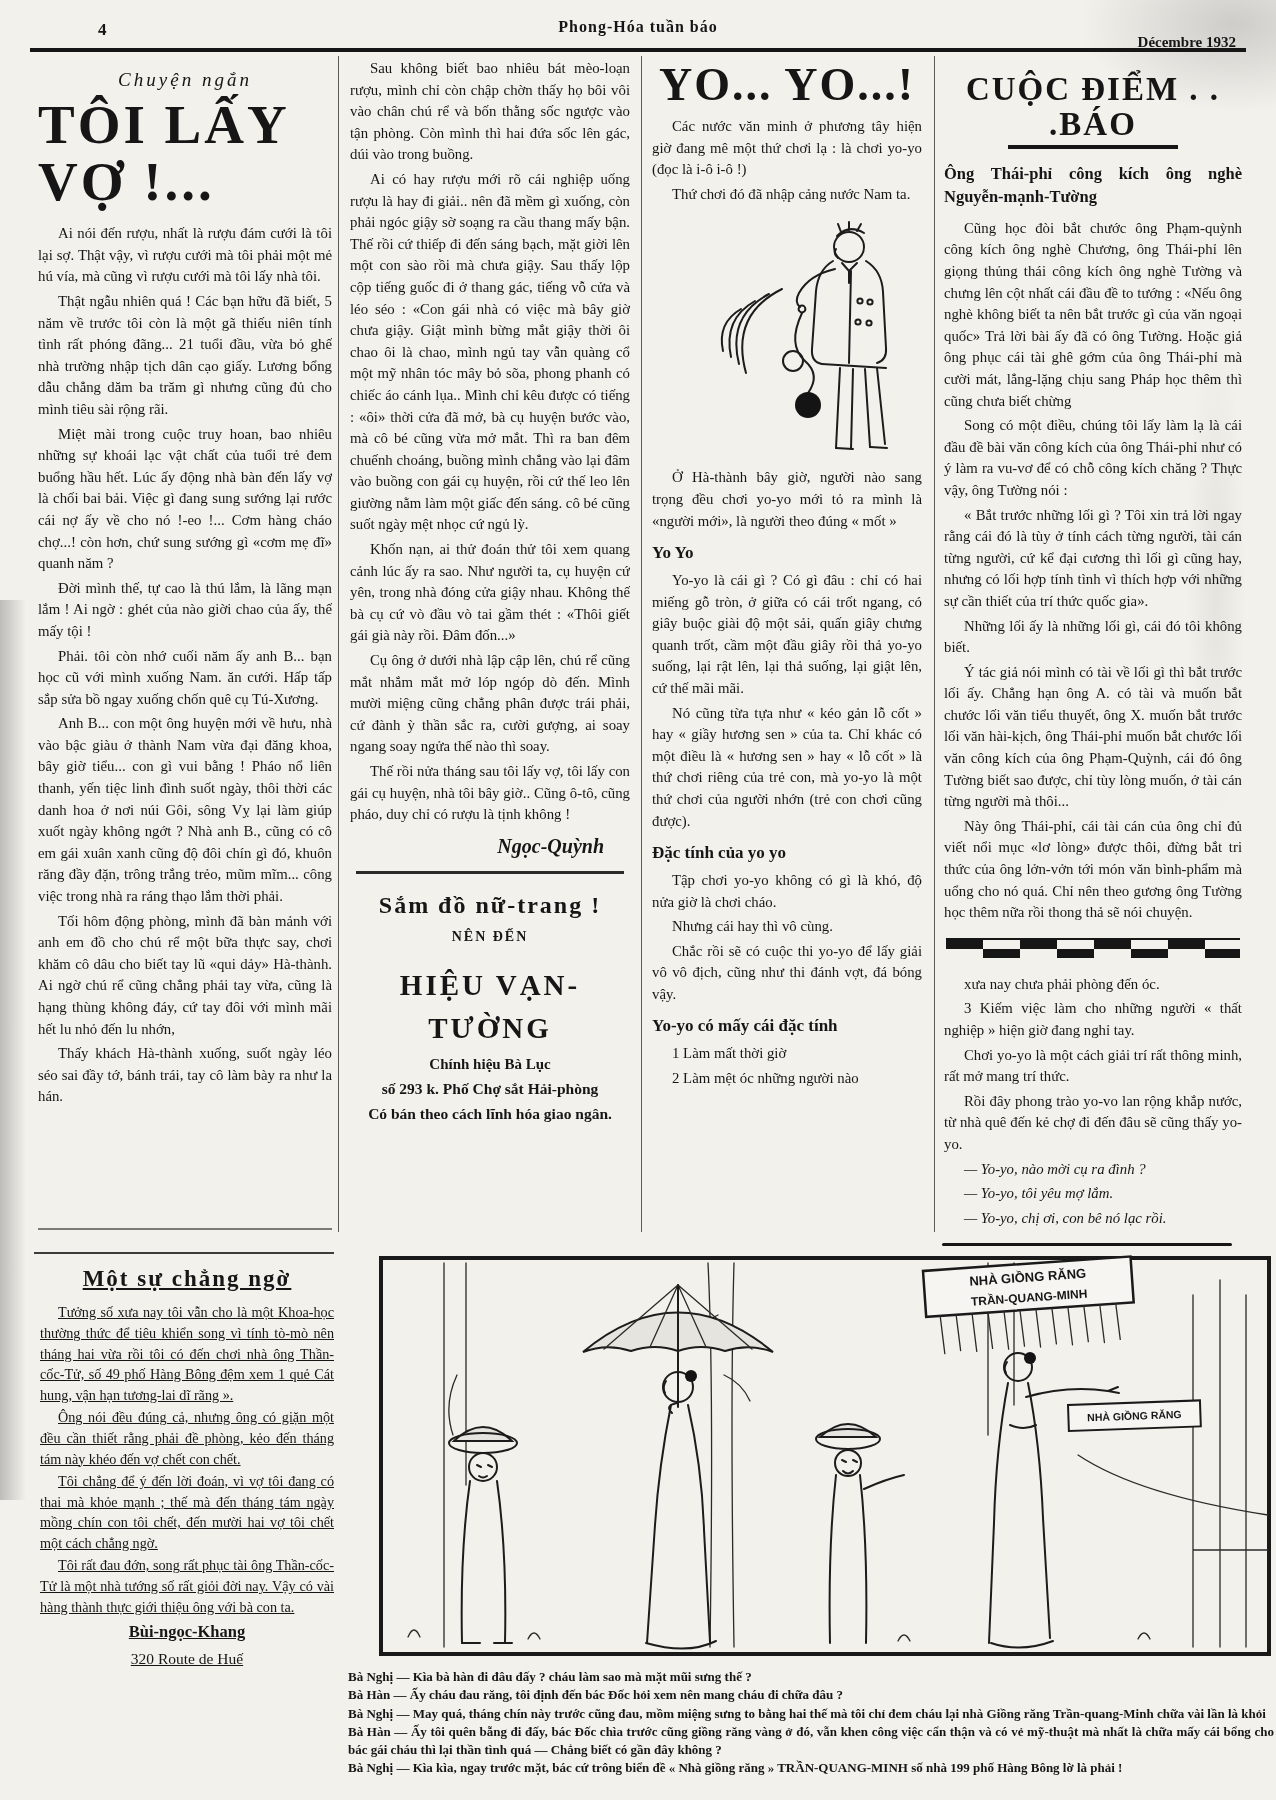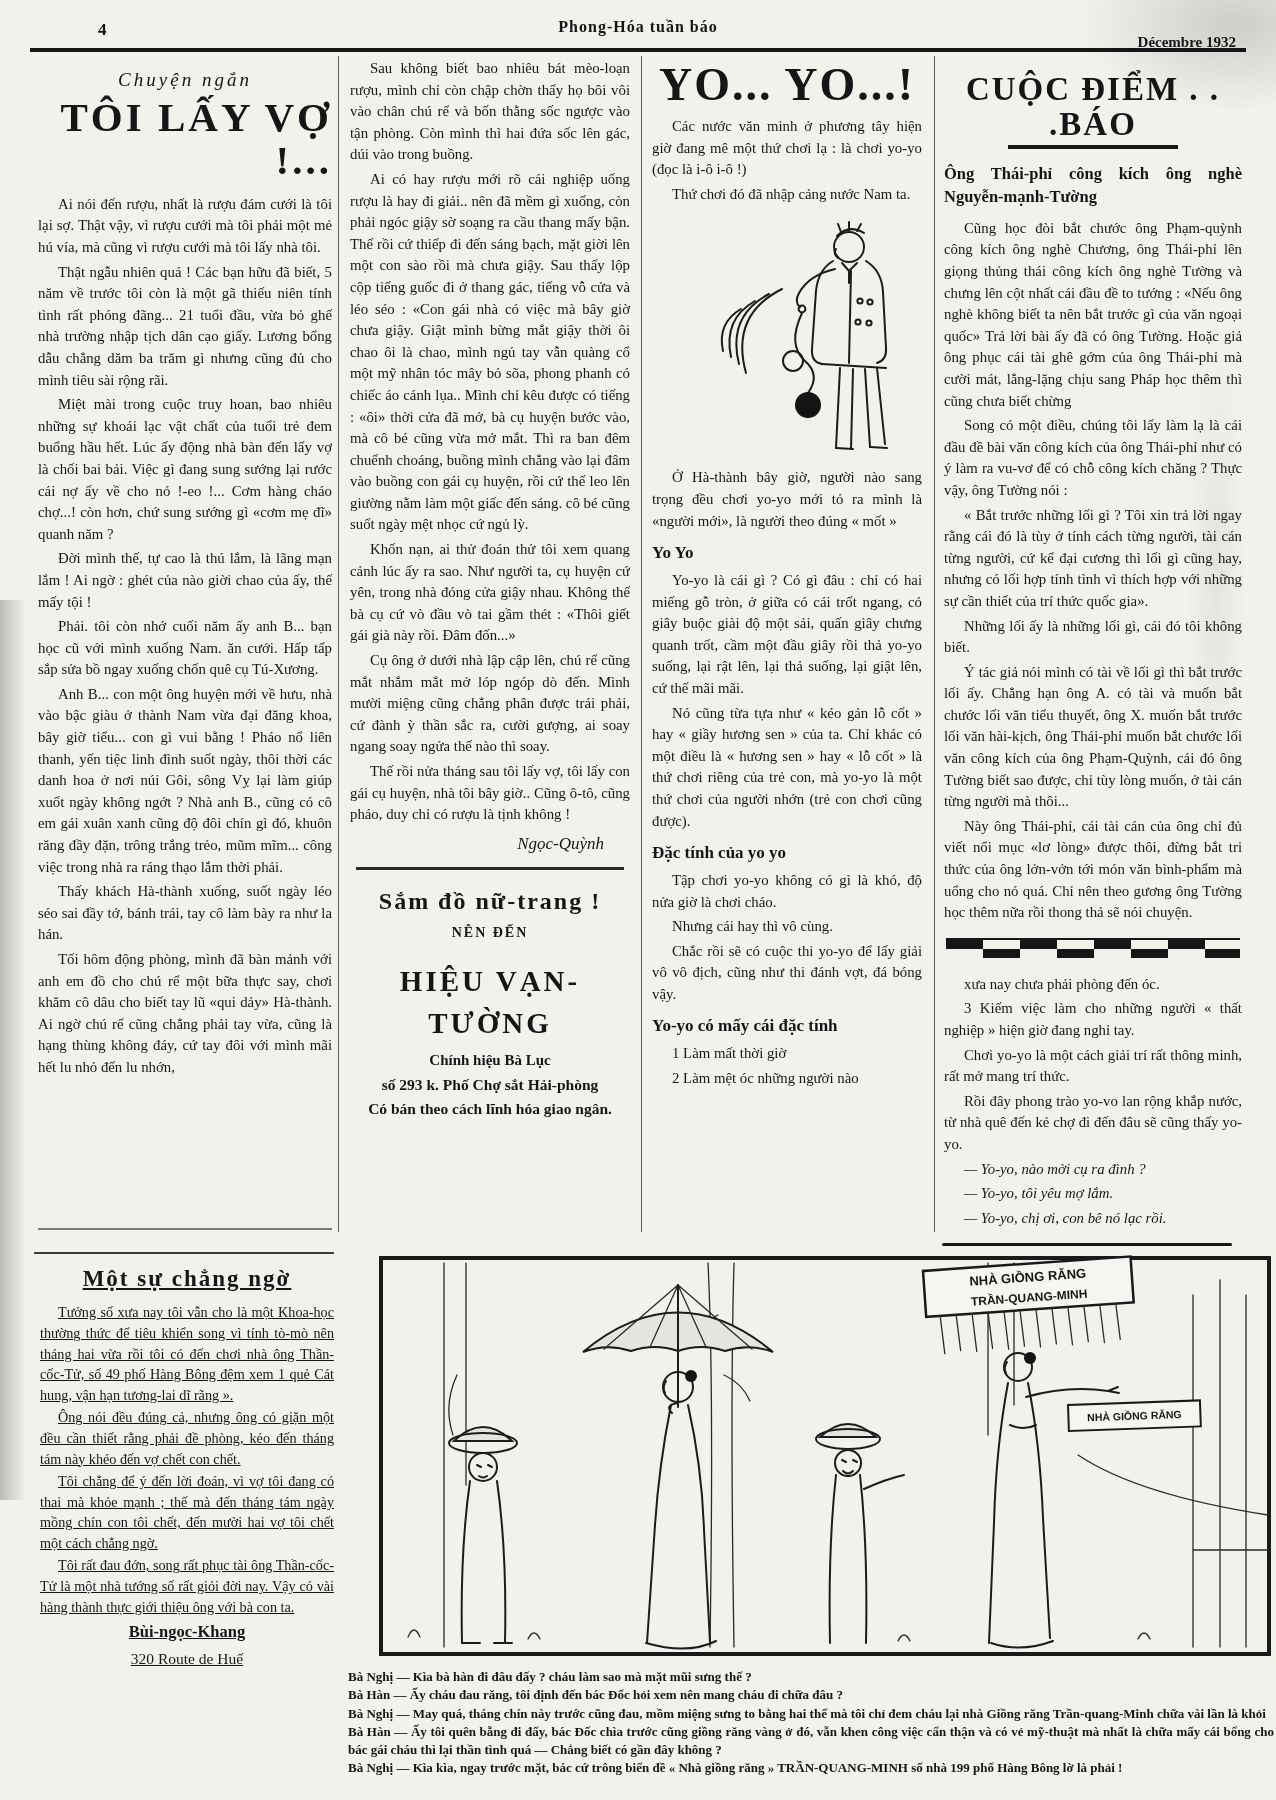--- a/index.html
+++ b/index.html
@@ -13,22 +13,22 @@
   .hdr{position:absolute;top:18px;left:0;width:100%;height:26px;font-weight:700;font-size:16px;}
   .hdr .pgnum{position:absolute;left:98px;top:2px;font-size:17px;}
   .hdr .masthead{position:absolute;left:0;width:100%;text-align:center;letter-spacing:1px;}
   .hdr .pdate{position:absolute;right:40px;top:16px;font-size:15px;}
   .hrule{position:absolute;left:30px;top:48px;width:1216px;height:4px;background:#161616;}
   .vrule{position:absolute;top:56px;width:1px;height:1176px;background:#5a5a56;}
   
   .col{position:absolute;top:58px;text-align:justify;font-size:14.8px;line-height:1.46;overflow:hidden;}
   .col p{margin:0 0 3px;text-indent:20px;}
   .kicker{text-align:center;font-style:italic;font-size:19px;letter-spacing:3px;margin:8px 0 2px;text-indent:0;}
-  .story-title{font-size:41px;font-weight:700;letter-spacing:3px;text-align:right;margin:2px 0 12px;line-height:1.05;}
-  .byline{text-align:right;font-style:italic;font-size:17px;padding-right:26px;margin:6px 0 10px;}
+  .story-title{font-size:55px;font-weight:700;letter-spacing:3px;text-align:left;margin:2px 0 12px;line-height:1.05;}
+  .byline{text-align:right;font-style:italic;font-size:20px;padding-right:26px;margin:6px 0 10px;font-weight:bold;}
   .rule-thin{height:3px;background:#2a2a28;margin:2px 6px 14px;}
   .ad{text-align:center;}
   .ad .l1{font-size:24px;font-weight:700;letter-spacing:2px;}
   .ad .l2{font-size:14px;font-weight:700;letter-spacing:2px;margin-top:4px;}
   .ad .nm{font-size:29px;font-weight:700;letter-spacing:3px;margin-top:17px;}
   .ad .l3{font-size:15px;font-weight:700;margin-top:5px;}
   .ad .l4{font-size:15.5px;font-weight:700;margin-top:2px;}
   .ad .l5{font-size:15.5px;font-weight:700;margin-top:2px;}
   .yoyo-title{font-size:46px;font-weight:700;letter-spacing:2px;text-align:center;margin:4px 0 8px;line-height:1;}
   .subhead{font-size:17px;font-weight:700;margin:9px 0 4px;text-indent:0;}
@@ -88,22 +88,22 @@
 
   <section class="col col1">
     <div class="kicker">Chuyện ngắn</div>
     <h1 class="story-title" style="margin-top:0;">TÔI LẤY VỢ !...</h1>
     <p>Ai nói đến rượu, nhất là rượu đám cưới là tôi lại sợ. Thật vậy, vì rượu cưới mà tôi phải một mẻ hú vía, mà cũng vì rượu cưới mà tôi lấy nhà tôi.</p>
     <p>Thật ngẫu nhiên quá ! Các bạn hữu đã biết, 5 năm về trước tôi còn là một gã thiếu niên tính tình rất phóng đãng... 21 tuổi đầu, vừa bỏ ghế nhà trường nhập tịch dân cạo giấy. Lương bổng dẫu chẳng dăm ba trăm gì nhưng cũng đủ cho mình tiêu sài rộng rãi.</p>
     <p>Miệt mài trong cuộc truy hoan, bao nhiêu những sự khoái lạc vật chất của tuổi trẻ đem buổng hầu hết. Lúc ấy động nhà bàn đến lấy vợ là chối bai bải. Việc gì đang sung sướng lại rước cái nợ ấy về cho nó !-eo !... Cơm hàng cháo chợ...! còn hơn, chứ sung sướng gì «cơm mẹ đĩ» quanh năm ?</p>
     <p>Đời mình thế, tự cao là thú lắm, là lãng mạn lắm ! Ai ngờ : ghét của nào giời chao của ấy, thế mấy tội !</p>
     <p>Phải. tôi còn nhớ cuối năm ấy anh B... bạn học cũ với mình xuống Nam. ăn cưới. Hấp tấp sắp sửa bồ ngay xuống chốn quê cụ Tú-Xương.</p>
     <p>Anh B... con một ông huyện mới về hưu, nhà vào bậc giàu ở thành Nam vừa đại đăng khoa, bây giờ tiểu... con gì vui bằng ! Pháo nổ liên thanh, yến tiệc linh đình suốt ngày, thôi thời các danh hoa ở nơi núi Gôi, sông Vỵ lại làm giúp xuốt ngày không ngớt ? Nhà anh B., cũng có cô em gái xuân xanh cũng độ đôi chín gì đó, khuôn răng đầy đặn, trông trắng trẻo, mũm mĩm... công việc trong nhà ra ráng thạo lắm thời phải.</p>
+    <p>Tối hôm động phòng, mình đã bàn mảnh với anh em đồ cho chú rể một bữa thực say, chơi khăm cô dâu cho biết tay lũ «qui dảy» Hà-thành. Ai ngờ chú rể cũng chẳng phải tay vừa, cũng là hạng thùng không đáy, cứ tay đôi với mình mãi hết lu nhỏ đến lu nhớn,</p>
     <p>Thấy khách Hà-thành xuống, suốt ngày léo séo sai đầy tớ, bánh trái, tay cô làm bày ra như la hán.</p>
-    <p>Tối hôm động phòng, mình đã bàn mảnh với anh em đồ cho chú rể một bữa thực say, chơi khăm cô dâu cho biết tay lũ «qui dảy» Hà-thành. Ai ngờ chú rể cũng chẳng phải tay vừa, cũng là hạng thùng không đáy, cứ tay đôi với mình mãi hết lu nhỏ đến lu nhớn,</p>
   </section>
 
   <section class="col col2">
     <p>Sau không biết bao nhiêu bát mèo-loạn rượu, mình chỉ còn chập chờn thấy họ bôi vôi vào chân chú rể và bốn thằng sốc ngược vào tận phòng. Còn mình thì hai đứa sốc lên gác, dúi vào trong buồng.</p>
     <p>Ai có hay rượu mới rõ cái nghiệp uống rượu là hay đi giải.. nên đã mềm gì xuống, còn phải ngóc giậy sờ soạng ra cầu thang mấy bận. Thế rồi cứ thiếp đi đến sáng bạch, mặt giời lên một con sào rồi mà chưa giậy. Sau thấy lộp cộp tiếng guốc đi ở thang gác, tiếng vỗ cửa và léo séo : «Con gái nhà có việc mà bây giờ chưa giậy. Giật mình bừng mắt giậy thời ôi chao ôi là chao, mình ngủ tay vẫn quàng cổ một mỹ nhân tóc mây bỏ sõa, phong phanh có chiếc áo cánh lụa.. Mình chỉ kêu được có tiếng : «ôi» thời cửa đã mở, bà cụ huyện bước vào, mà cô bé cũng vừa mở mắt. Thì ra ban đêm chuếnh choáng, buồng mình chẳng vào lại đâm vào buồng con gái cụ huyện, rồi cứ thế leo lên giường nằm làm một giấc đến sáng. cô bé cũng suốt ngày mệt nhọc cứ ngủ lỳ.</p>
     <p>Khốn nạn, ai thử đoán thử tôi xem quang cảnh lúc ấy ra sao. Như người ta, cụ huyện cứ yên, trong nhà đóng cửa giậy nhau. Không thế bà cụ cứ vò đầu vò tai gầm thét : «Thôi giết gái già này rồi. Đâm đốn...»</p>
     <p>Cụ ông ở dưới nhà lập cập lên, chú rể cũng mắt nhắm mắt mở lóp ngóp dò đến. Mình mười miệng cũng chẳng phân được trái phải, cứ đành ỳ thần sắc ra, cười gượng, ai soay ngang soay ngửa thế nào thì soay.</p>
     <p>Thế rồi nửa tháng sau tôi lấy vợ, tôi lấy con gái cụ huyện, nhà tôi bây giờ.. Cũng ô-tô, cũng pháo, duy chỉ có rượu là tịnh không !</p>
     <div class="byline">Ngọc-Quỳnh</div>
     <div class="rule-thin"></div>

